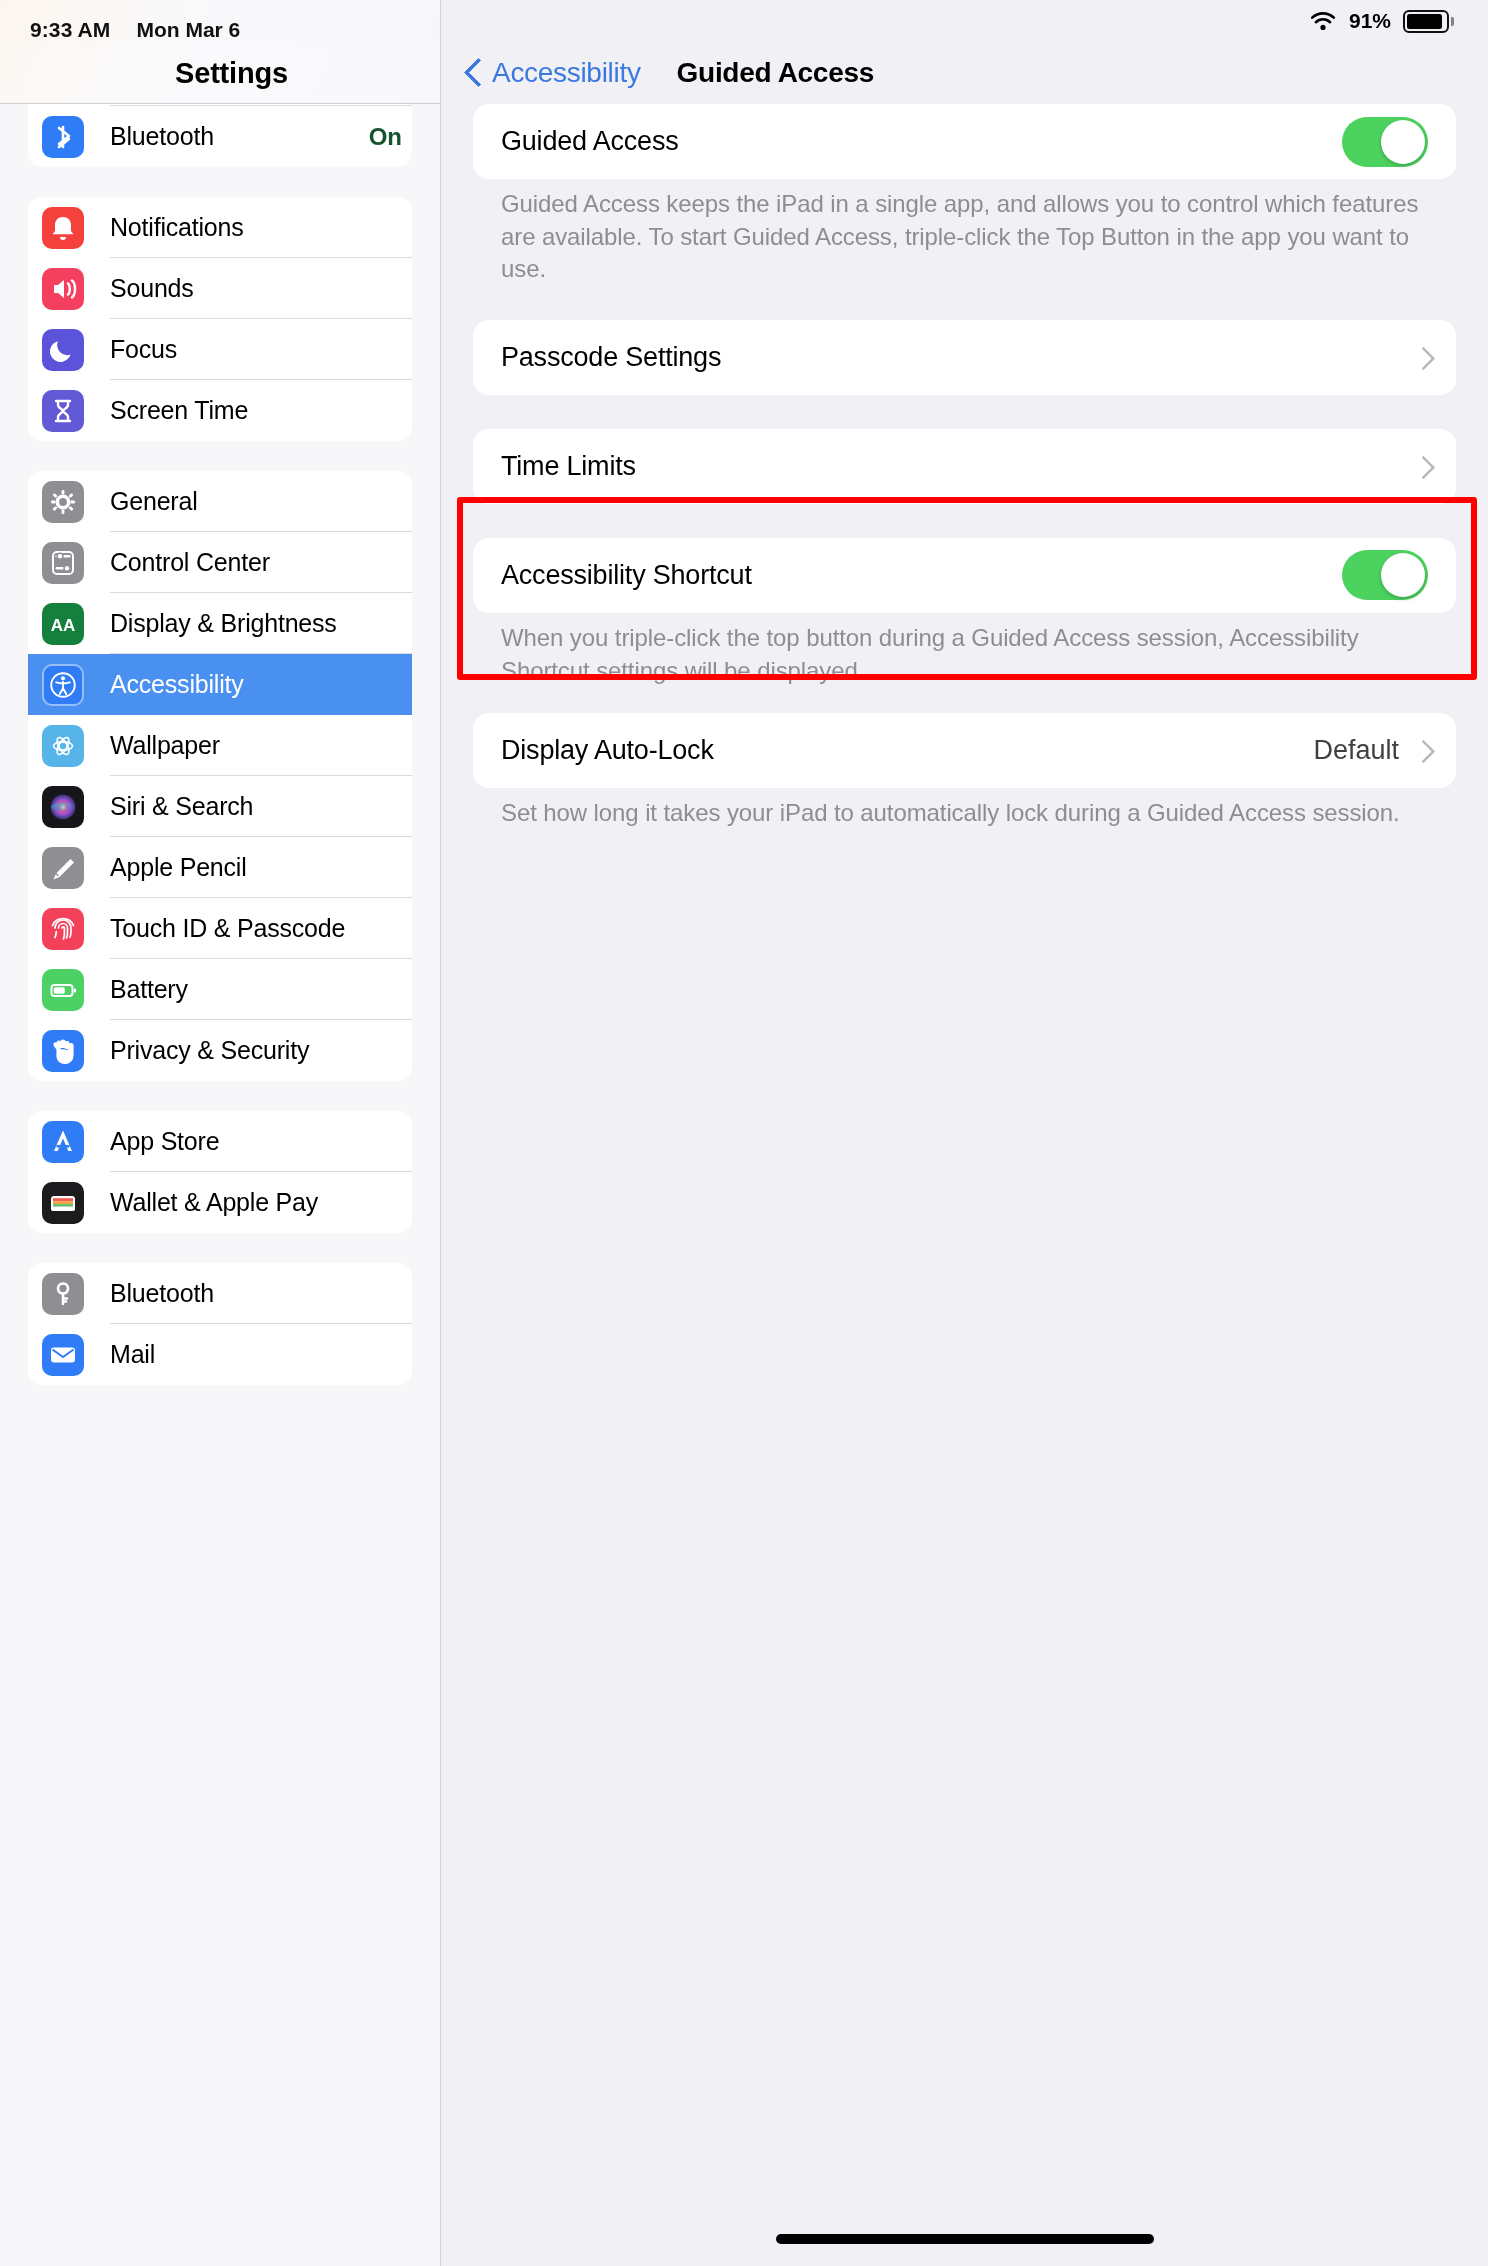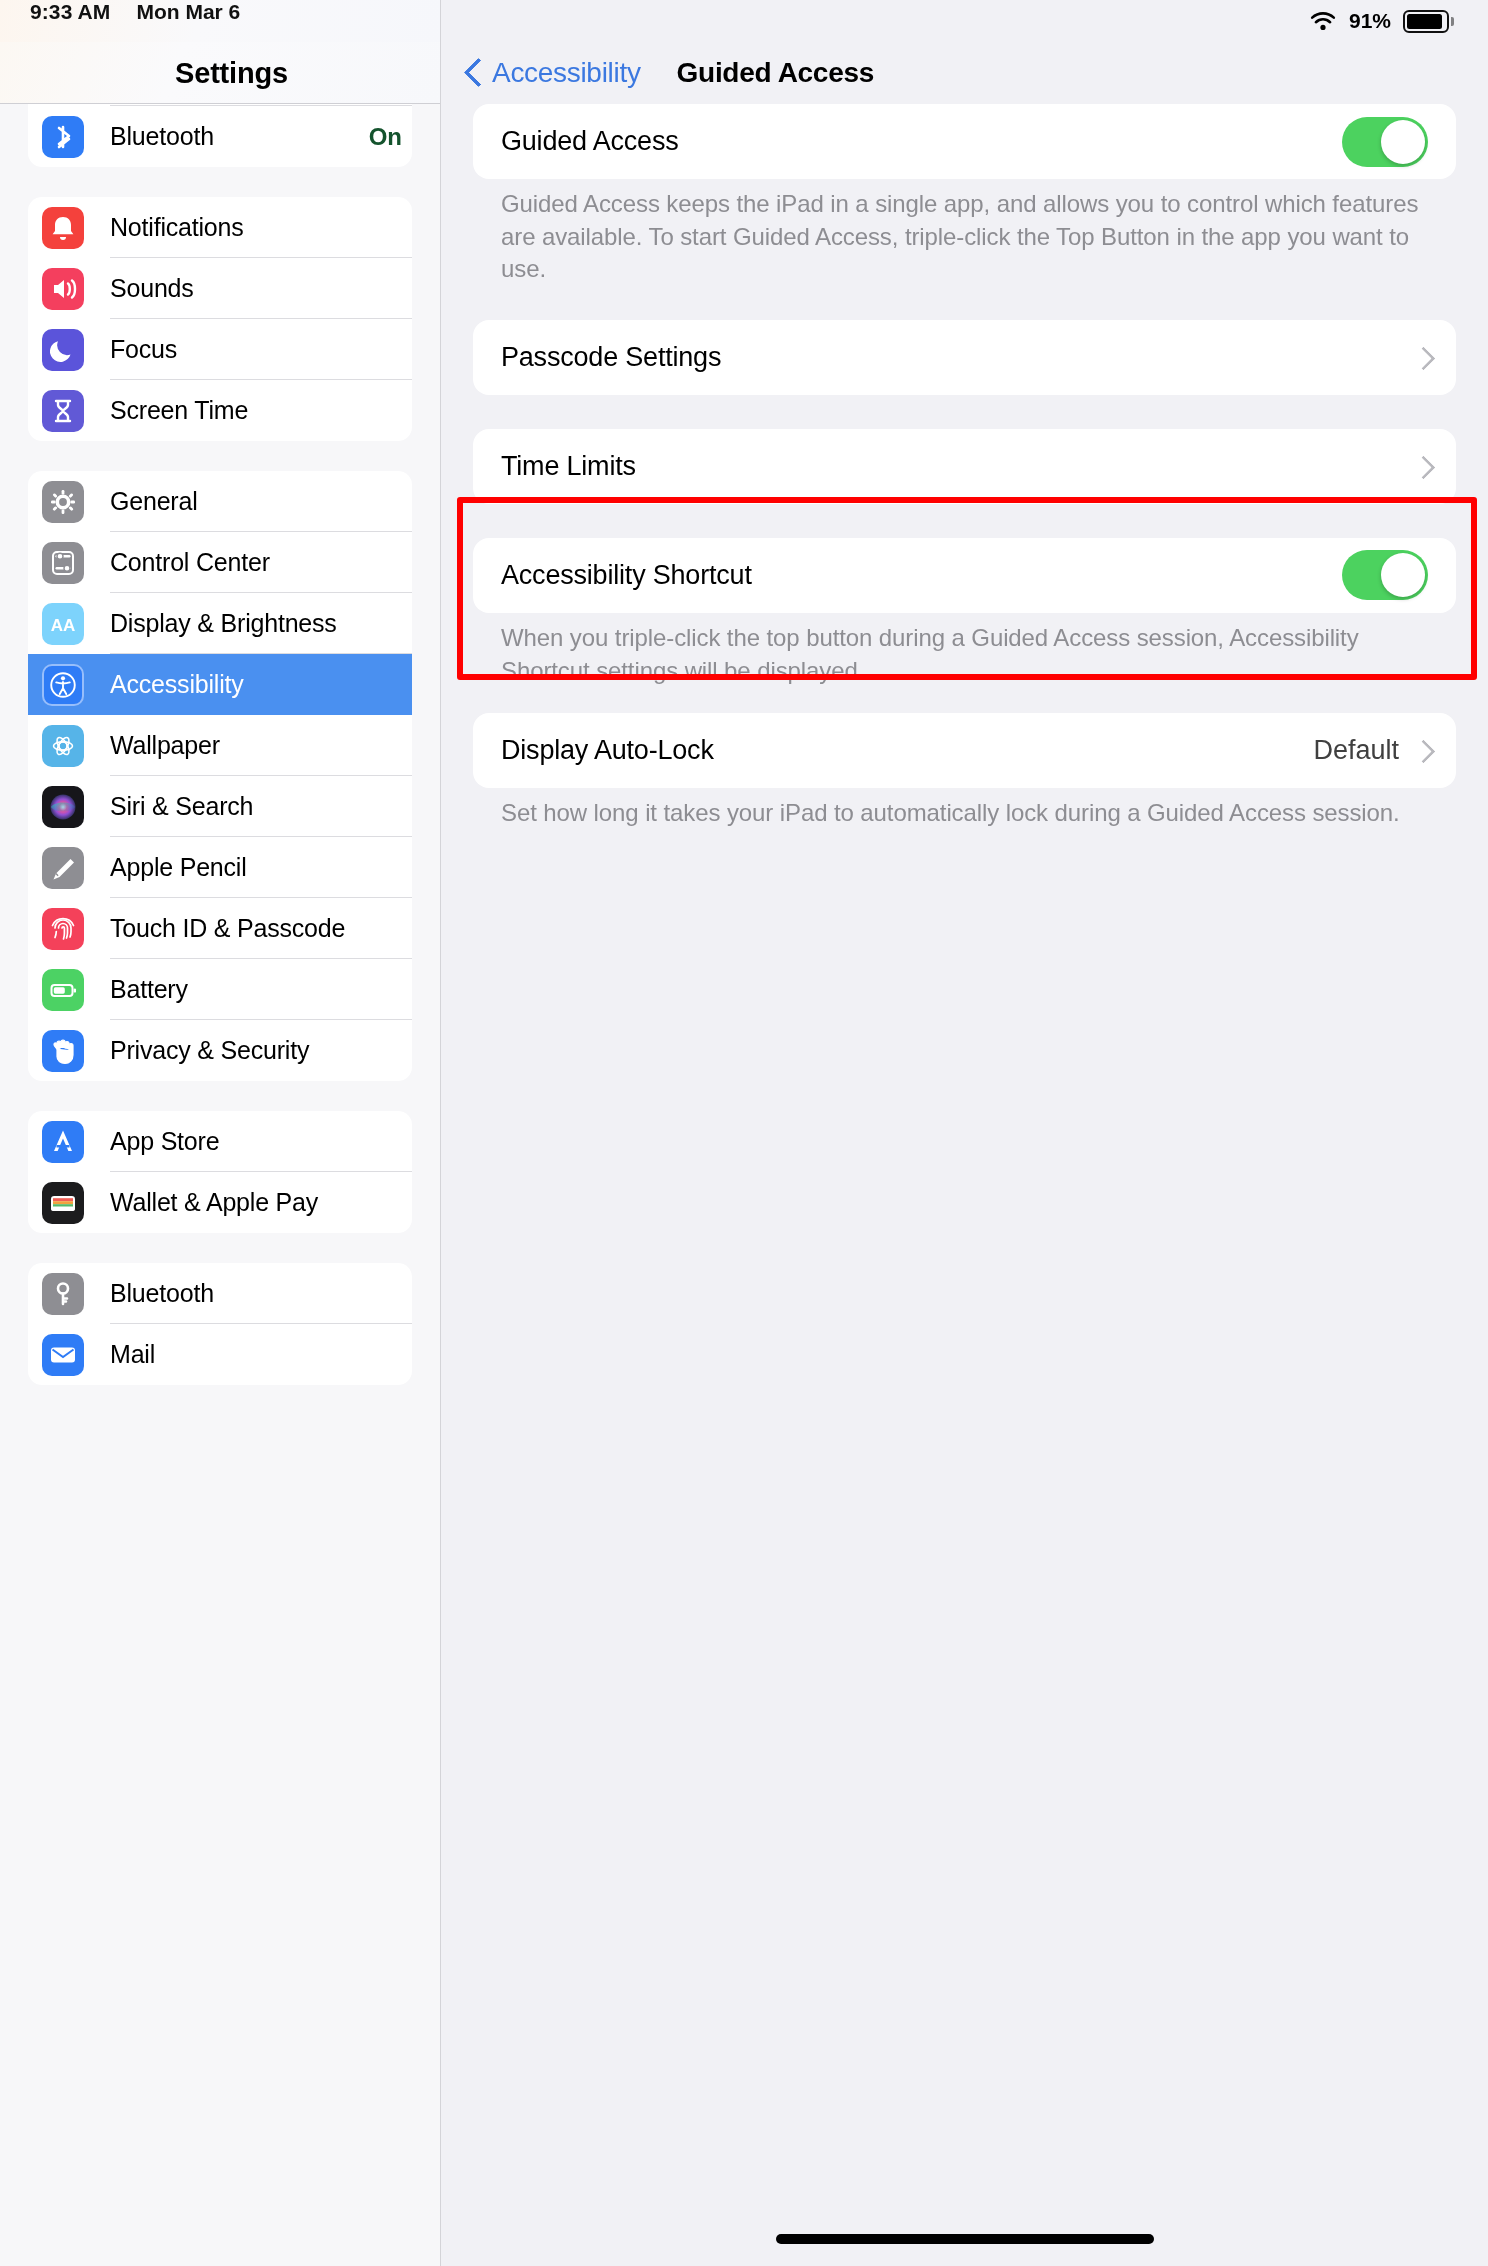--- a/index.html
+++ b/index.html
@@ -15,21 +15,21 @@
   
   .sidebar {
     width: 441px; height: 2266px;
     background: #f7f7f9;
     position: relative;
     overflow: hidden;
     border-right: 1px solid #d4d4d8;
   }
   .sb-statusbar {
     height: 42px;
-    display: flex; align-items: flex-start;
+    display: flex; align-items: flex-end;
     padding-left: 30px;
     font-size: 21px; font-weight: 600; color: #111;
     background: linear-gradient(100deg,#fdf6ef 0%, #f9f9fb 45%, #f6f7fb 100%);
   }
   .sb-time { margin-right: 26px; letter-spacing: .1px;}
   .sb-date { font-weight: 600; }
   .sb-header {
     height: 62px;
     display: flex; align-items: center; justify-content: center;
     background: linear-gradient(110deg,#fcf8f3 0%, #fafafc 40%, #f7f8fb 100%);
@@ -282,21 +282,21 @@
                 <rect x="13.5" y="13" width="15" height="2.4" rx="1.2" fill="#fff"></rect>
                 <circle cx="18" cy="14.2" r="3" fill="#fff" stroke="#8e8e93" stroke-width="1.4"></circle>
                 <rect x="13.5" y="25" width="15" height="2.4" rx="1.2" fill="#fff"></rect>
                 <circle cx="25" cy="26.2" r="3" fill="#fff" stroke="#8e8e93" stroke-width="1.4"></circle>
               </svg>
           </div>
           <span class="sb-label">Control Center</span>
           <div class="sep"></div>
         </div>
         <div class="sb-row">
-          <div class="sb-icon" style="background:#7dd3fc;">
+          <div class="sb-icon" style="background:#15803d;">
             <svg class="gl" viewBox="0 0 42 42">
                 <text x="21" y="27.5" font-family="Liberation Sans, sans-serif" font-size="17" font-weight="bold" fill="#fff" text-anchor="middle">AA</text>
               </svg>
           </div>
           <span class="sb-label">Display &amp; Brightness</span>
           <div class="sep"></div>
         </div>
         <div class="sb-row selected">
           <div class="sb-icon" style="background:#2f7cf6;border:2px solid rgba(255,255,255,.5);">
             <svg class="gl" viewBox="0 0 42 42">

